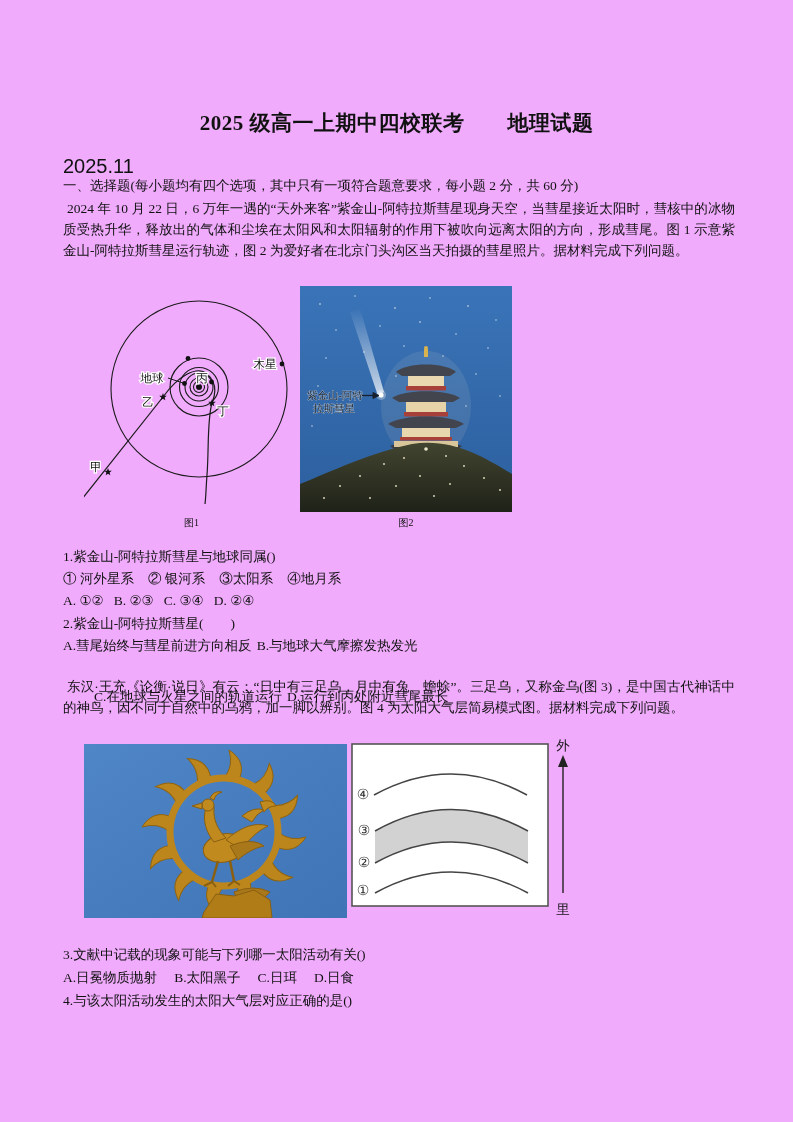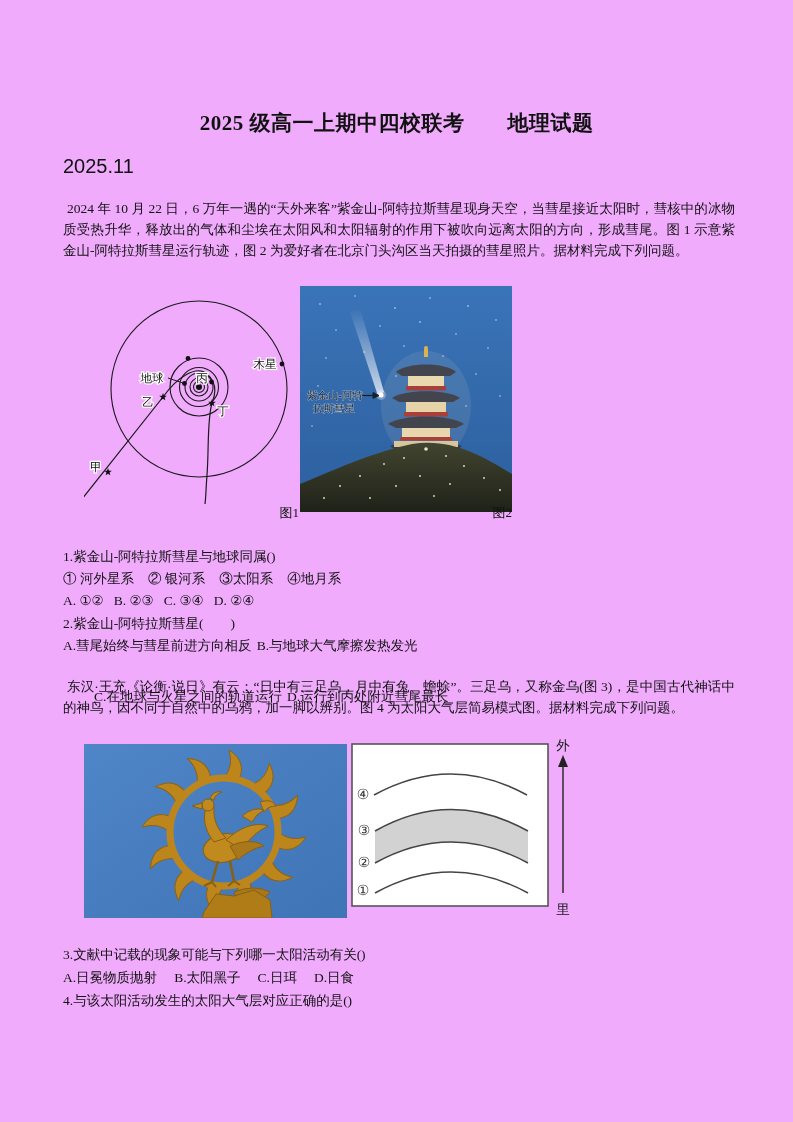--- a/index.html
+++ b/index.html
@@ -13,35 +13,36 @@
   .section-header{top:177px;left:63px;width:690px;font-size:13.5px;}
   .para{left:63px;width:672px;font-size:13.5px;line-height:21px;text-align:justify;text-indent:4px;}
   .p1{top:198px;}
   .p2{top:676px;}
   .line{left:63px;font-size:13.5px;white-space:nowrap;}
   .q1stem{top:548px;} .q1subs{top:570px;} .q1opts{top:592px;}
   .q2stem{top:615px;} .q2ab{top:637px;justify-content:center;} .q2cd{top:688px;margin-left:31px;}
   .q3stem{top:946px;} .q3opts{top:969px;} .q4stem{top:992px;}
   .optrow{display:flex;}
   .gap14{gap:14px;text-align:center;} .gap10{gap:10px;} .gap4{gap:5px;} .gap17{gap:17px;}
-  .caption{top:504px;font-size:13px;text-align:right;}
+  .caption{top:516px;font-size:10px;text-align:center;}
   .cap1{left:84px;width:215px;} .cap2{left:300px;width:212px;}
   .fig{display:block;}
   .fig4box{left:351px;top:743px;}
   .arrowcol{left:549px;top:737px;width:28px;height:182px;display:flex;flex-direction:column;align-items:center;font-size:13.5px;}
   .arrowcol .stretch{flex:1;display:flex;justify-content:center;}
   svg text{font-family:"Liberation Serif","DejaVu Serif",serif;}
 </style>
 </head>
 <body>
 
 <div class="page">
 
   <div class="abs doc-title">2025 级高一上期中四校联考　　地理试题</div>
   <div class="abs doc-date">2025.11</div>
+  <div class="abs section-header">一、选择题(每小题均有四个选项，其中只有一项符合题意要求，每小题 2 分，共 60 分)</div>
 
   <div class="abs para p1">2024 年 10 月 22 日，6 万年一遇的“天外来客”紫金山-阿特拉斯彗星现身天空，当彗星接近太阳时，彗核中的冰物质受热升华，释放出的气体和尘埃在太阳风和太阳辐射的作用下被吹向远离太阳的方向，形成彗尾。图 1 示意紫金山-阿特拉斯彗星运行轨迹，图 2 为爱好者在北京门头沟区当天拍摄的彗星照片。据材料完成下列问题。</div>
 
   <svg class="abs fig" style="left:84px;top:290px;" width="215" height="224" viewBox="0 0 215 224">
     <g fill="none" stroke="#1a1a1a" stroke-width="1.1">
       <circle cx="115" cy="99" r="88"></circle>
       <circle cx="115" cy="97" r="29"></circle>
       <circle cx="115" cy="97" r="19.5"></circle>
       <circle cx="115" cy="97" r="14"></circle>
       <circle cx="115" cy="97" r="9"></circle>

